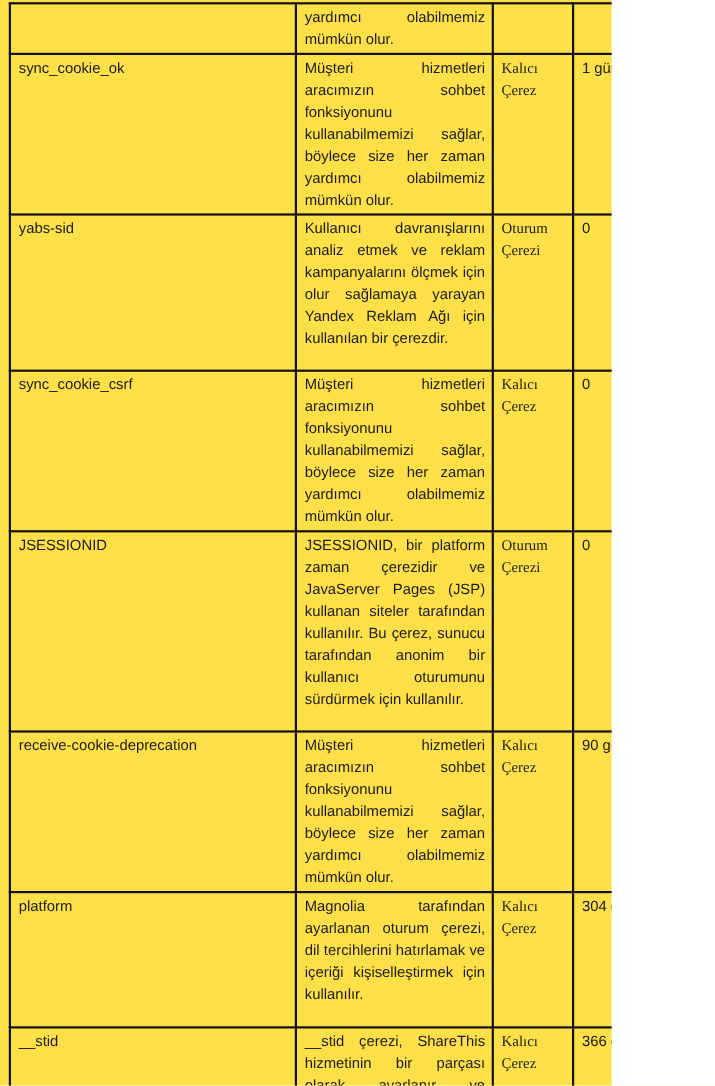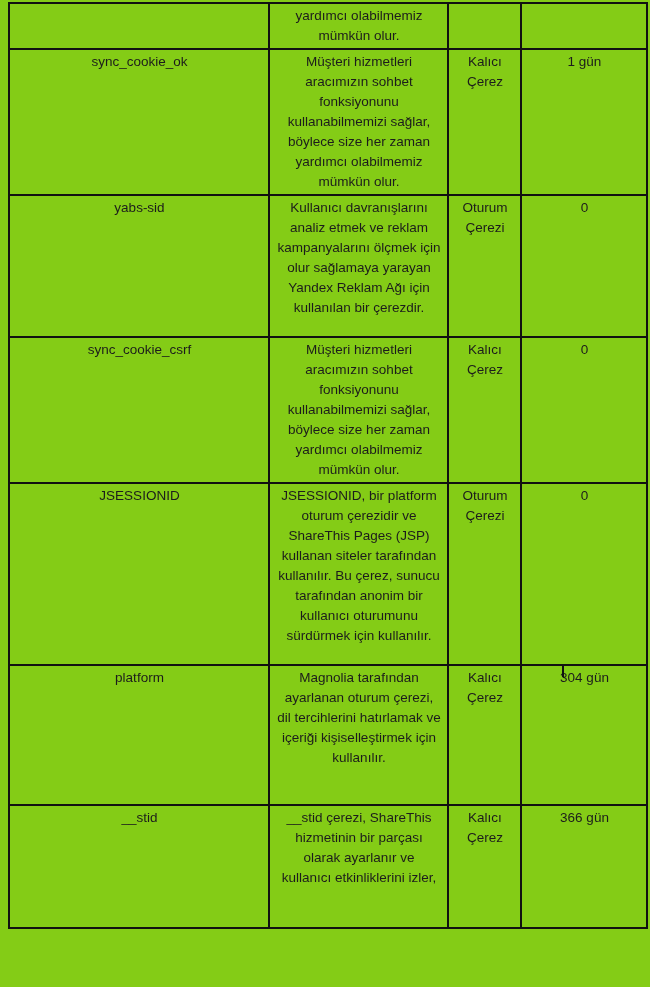--- a/index.html
+++ b/index.html
@@ -2,48 +2,47 @@
 <html><head>
 <meta charset="utf-8">
 <style>
   html, body {
     margin: 0;
     padding: 0;
     background: #ffffff;
   }
   #page {
     position: relative;
-    width: 650px;
+    width: 556px;
     height: 987px;
     overflow: hidden;
-    background: #84cc16;
+    background: #fde047;
     font-family: "Liberation Sans", sans-serif;
     color: #1c1c1c;
   }
   table.cookie-table {
     position: absolute;
     left: 8px;
     top: 2px;
     width: 636px;
     border-collapse: collapse;
     table-layout: fixed;
     font-size: 13.5px;
     line-height: 20px;
   }
   table.cookie-table td {
     border: 2px solid #111111;
     vertical-align: top;
     padding: 2px 6px 2px 7px;
     overflow: hidden;
     word-wrap: break-word;
-    text-align: center;
   }
   td.col-name  { width: 245px; text-align: left; }
   td.col-desc  { width: 164px; text-align: justify; }
-  td.col-type  { width: 58px;  text-align: left; }
+  td.col-type  { width: 58px;  text-align: left; font-family: Liberation Serif, serif; }
   td.col-dur   { width: 111px; text-align: left; margin-left: 39px; }
 
   
   tr:nth-child(1) > td { height: 39px; }
   tr:nth-child(2) > td { height: 137px; }
   tr:nth-child(3) > td { height: 136px; }
   tr:nth-child(4) > td { height: 136px; }
   tr:nth-child(5) > td { height: 176px; }
   tr:nth-child(6) > td { height: 134px; }
   tr:nth-child(7) > td { height: 117px; }
@@ -89,25 +88,31 @@
 
       <tr>
         <td class="col-name">sync_cookie_csrf</td>
         <td class="col-desc">Müşteri hizmetleri aracımızın sohbet fonksiyonunu kullanabilmemizi sağlar, böylece size her zaman yardımcı olabilmemiz mümkün olur.</td>
         <td class="col-type">Kalıcı Çerez</td>
         <td class="col-dur">0</td>
       </tr>
 
       <tr>
         <td class="col-name">JSESSIONID</td>
-        <td class="col-desc">JSESSIONID, bir platform oturum çerezidir ve ShareThis Pages (JSP) kullanan siteler tarafından kullanılır. Bu çerez, sunucu tarafından anonim bir kullanıcı oturumunu sürdürmek için kullanılır.</td>
+        <td class="col-desc">JSESSIONID, bir platform zaman çerezidir ve JavaServer Pages (JSP) kullanan siteler tarafından kullanılır. Bu çerez, sunucu tarafından anonim bir kullanıcı oturumunu sürdürmek için kullanılır.</td>
         <td class="col-type">Oturum Çerezi</td>
         <td class="col-dur">0</td>
       </tr>
 
+      <tr>
+        <td class="col-name">receive-cookie-deprecation</td>
+        <td class="col-desc">Müşteri hizmetleri aracımızın sohbet fonksiyonunu kullanabilmemizi sağlar, böylece size her zaman yardımcı olabilmemiz mümkün olur.</td>
+        <td class="col-type">Kalıcı Çerez</td>
+        <td class="col-dur">90 gün</td>
+      </tr>
 
       <tr>
         <td class="col-name">platform</td>
         <td class="col-desc">Magnolia tarafından ayarlanan oturum çerezi, dil tercihlerini hatırlamak ve içeriği kişiselleştirmek için kullanılır.</td>
         <td class="col-type">Kalıcı Çerez</td>
         <td class="col-dur rel">
           <span class="cell-tick"></span>
           <span>304 gün</span>
         </td>
       </tr>

